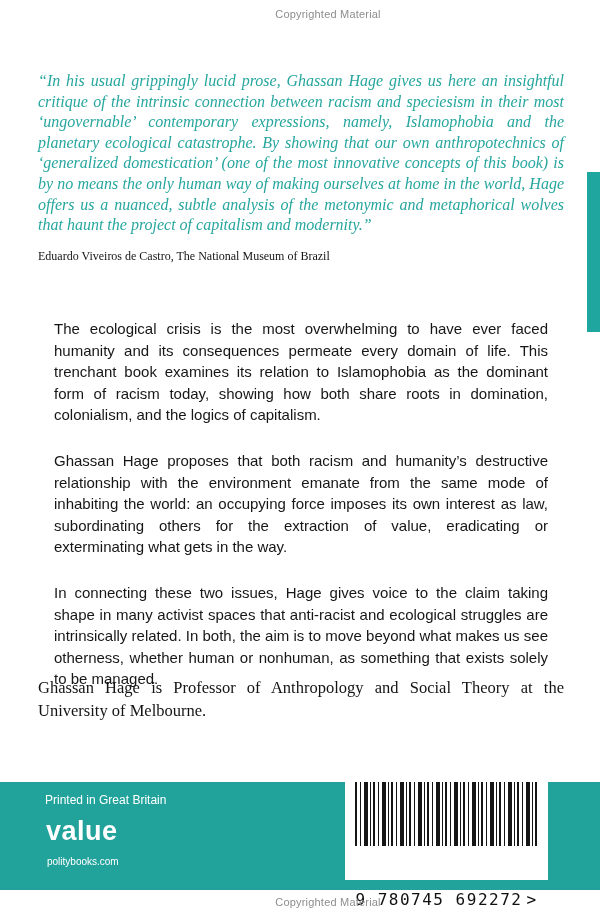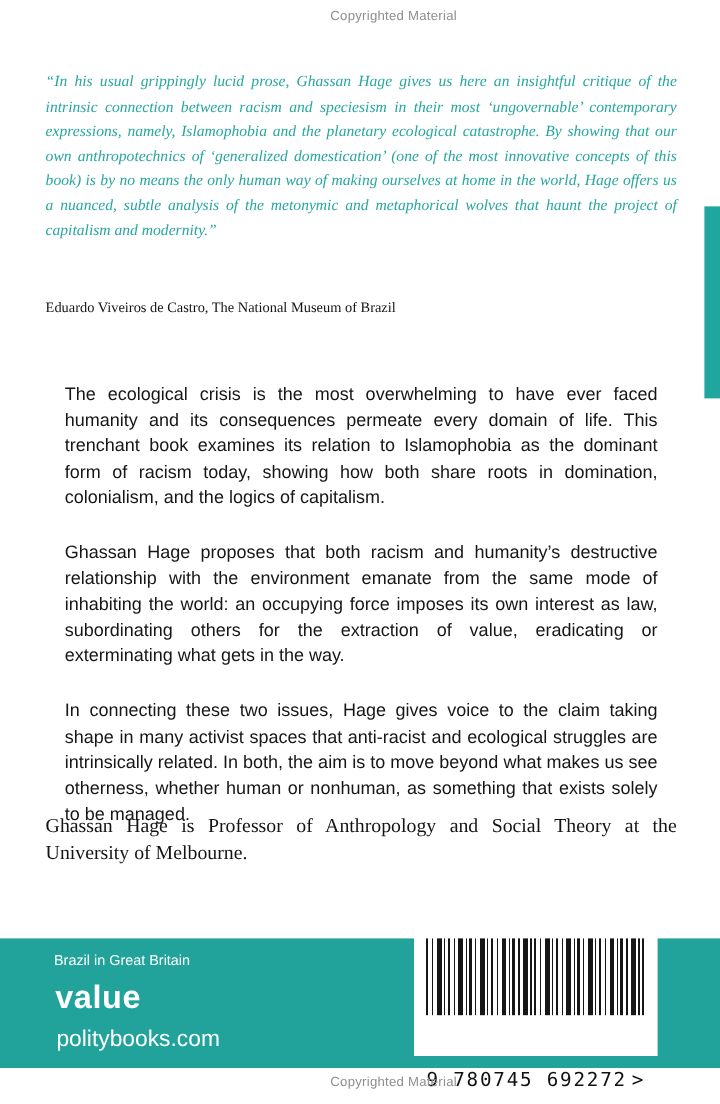--- a/index.html
+++ b/index.html
@@ -28,26 +28,26 @@
     position: absolute;
     right: 0;
     top: 172px;
     width: 13px;
     height: 160px;
     background: #1fa69f;
   }
 
   .quote {
     position: absolute;
-    top: 58px;
+    top: 71px;
     left: 38px;
     right: 36px;
     font-family: "Liberation Serif", serif;
     font-style: italic;
-    font-size: 13px;
+    font-size: 16px;
     line-height: 20.6px;
     color: #26a69e;
     text-align: justify;
   }
   .attribution {
     position: absolute;
     top: 249px;
     left: 38px;
     right: 36px;
     font-family: "Liberation Serif", serif;
@@ -102,21 +102,21 @@
     color: #ffffff;
     font-size: 27px;
     font-weight: bold;
     letter-spacing: 0.5px;
   }
   .site {
     position: absolute;
     top: 74px;
     left: 47px;
     color: #ffffff;
-    font-size: 19px;
+    font-size: 10px;
   }
 
   .barcode-box {
     position: absolute;
     left: 345px;
     top: 770px;
     width: 203px;
     height: 110px;
     background: #ffffff;
   }
@@ -168,21 +168,21 @@
 
   <div class="synopsis">
     <p>The ecological crisis is the most overwhelming to have ever faced humanity and its consequences permeate every domain of life. This trenchant book examines its relation to Islamophobia as the dominant form of racism today, showing how both share roots in domination, colonialism, and the logics of capitalism.</p>
     <p>Ghassan Hage proposes that both racism and humanity’s destructive relationship with the environment emanate from the same mode of inhabiting the world: an occupying force imposes its own interest as law, subordinating others for the extraction of value, eradicating or exterminating what gets in the way.</p>
     <p>In connecting these two issues, Hage gives voice to the claim taking shape in many activist spaces that anti-racist and ecological struggles are intrinsically related. In both, the aim is to move beyond what makes us see otherness, whether human or nonhuman, as something that exists solely to be managed.</p>
   </div>
 
   <div class="bio">Ghassan Hage is Professor of Anthropology and Social Theory at the University of Melbourne.</div>
 
   <div class="band">
-    <div class="printed">Brazil in Great Britain</div>
+    <div class="printed">Printed in Great Britain</div>
     <div class="polity">value</div>
     <div class="site">politybooks.com</div>
   </div>
 
   <div class="barcode-box">
     <div class="bars"></div>
     <div class="digits">
       <span>9 780745 692272</span><span class="caret">&gt;</span>
     </div>
   </div>

